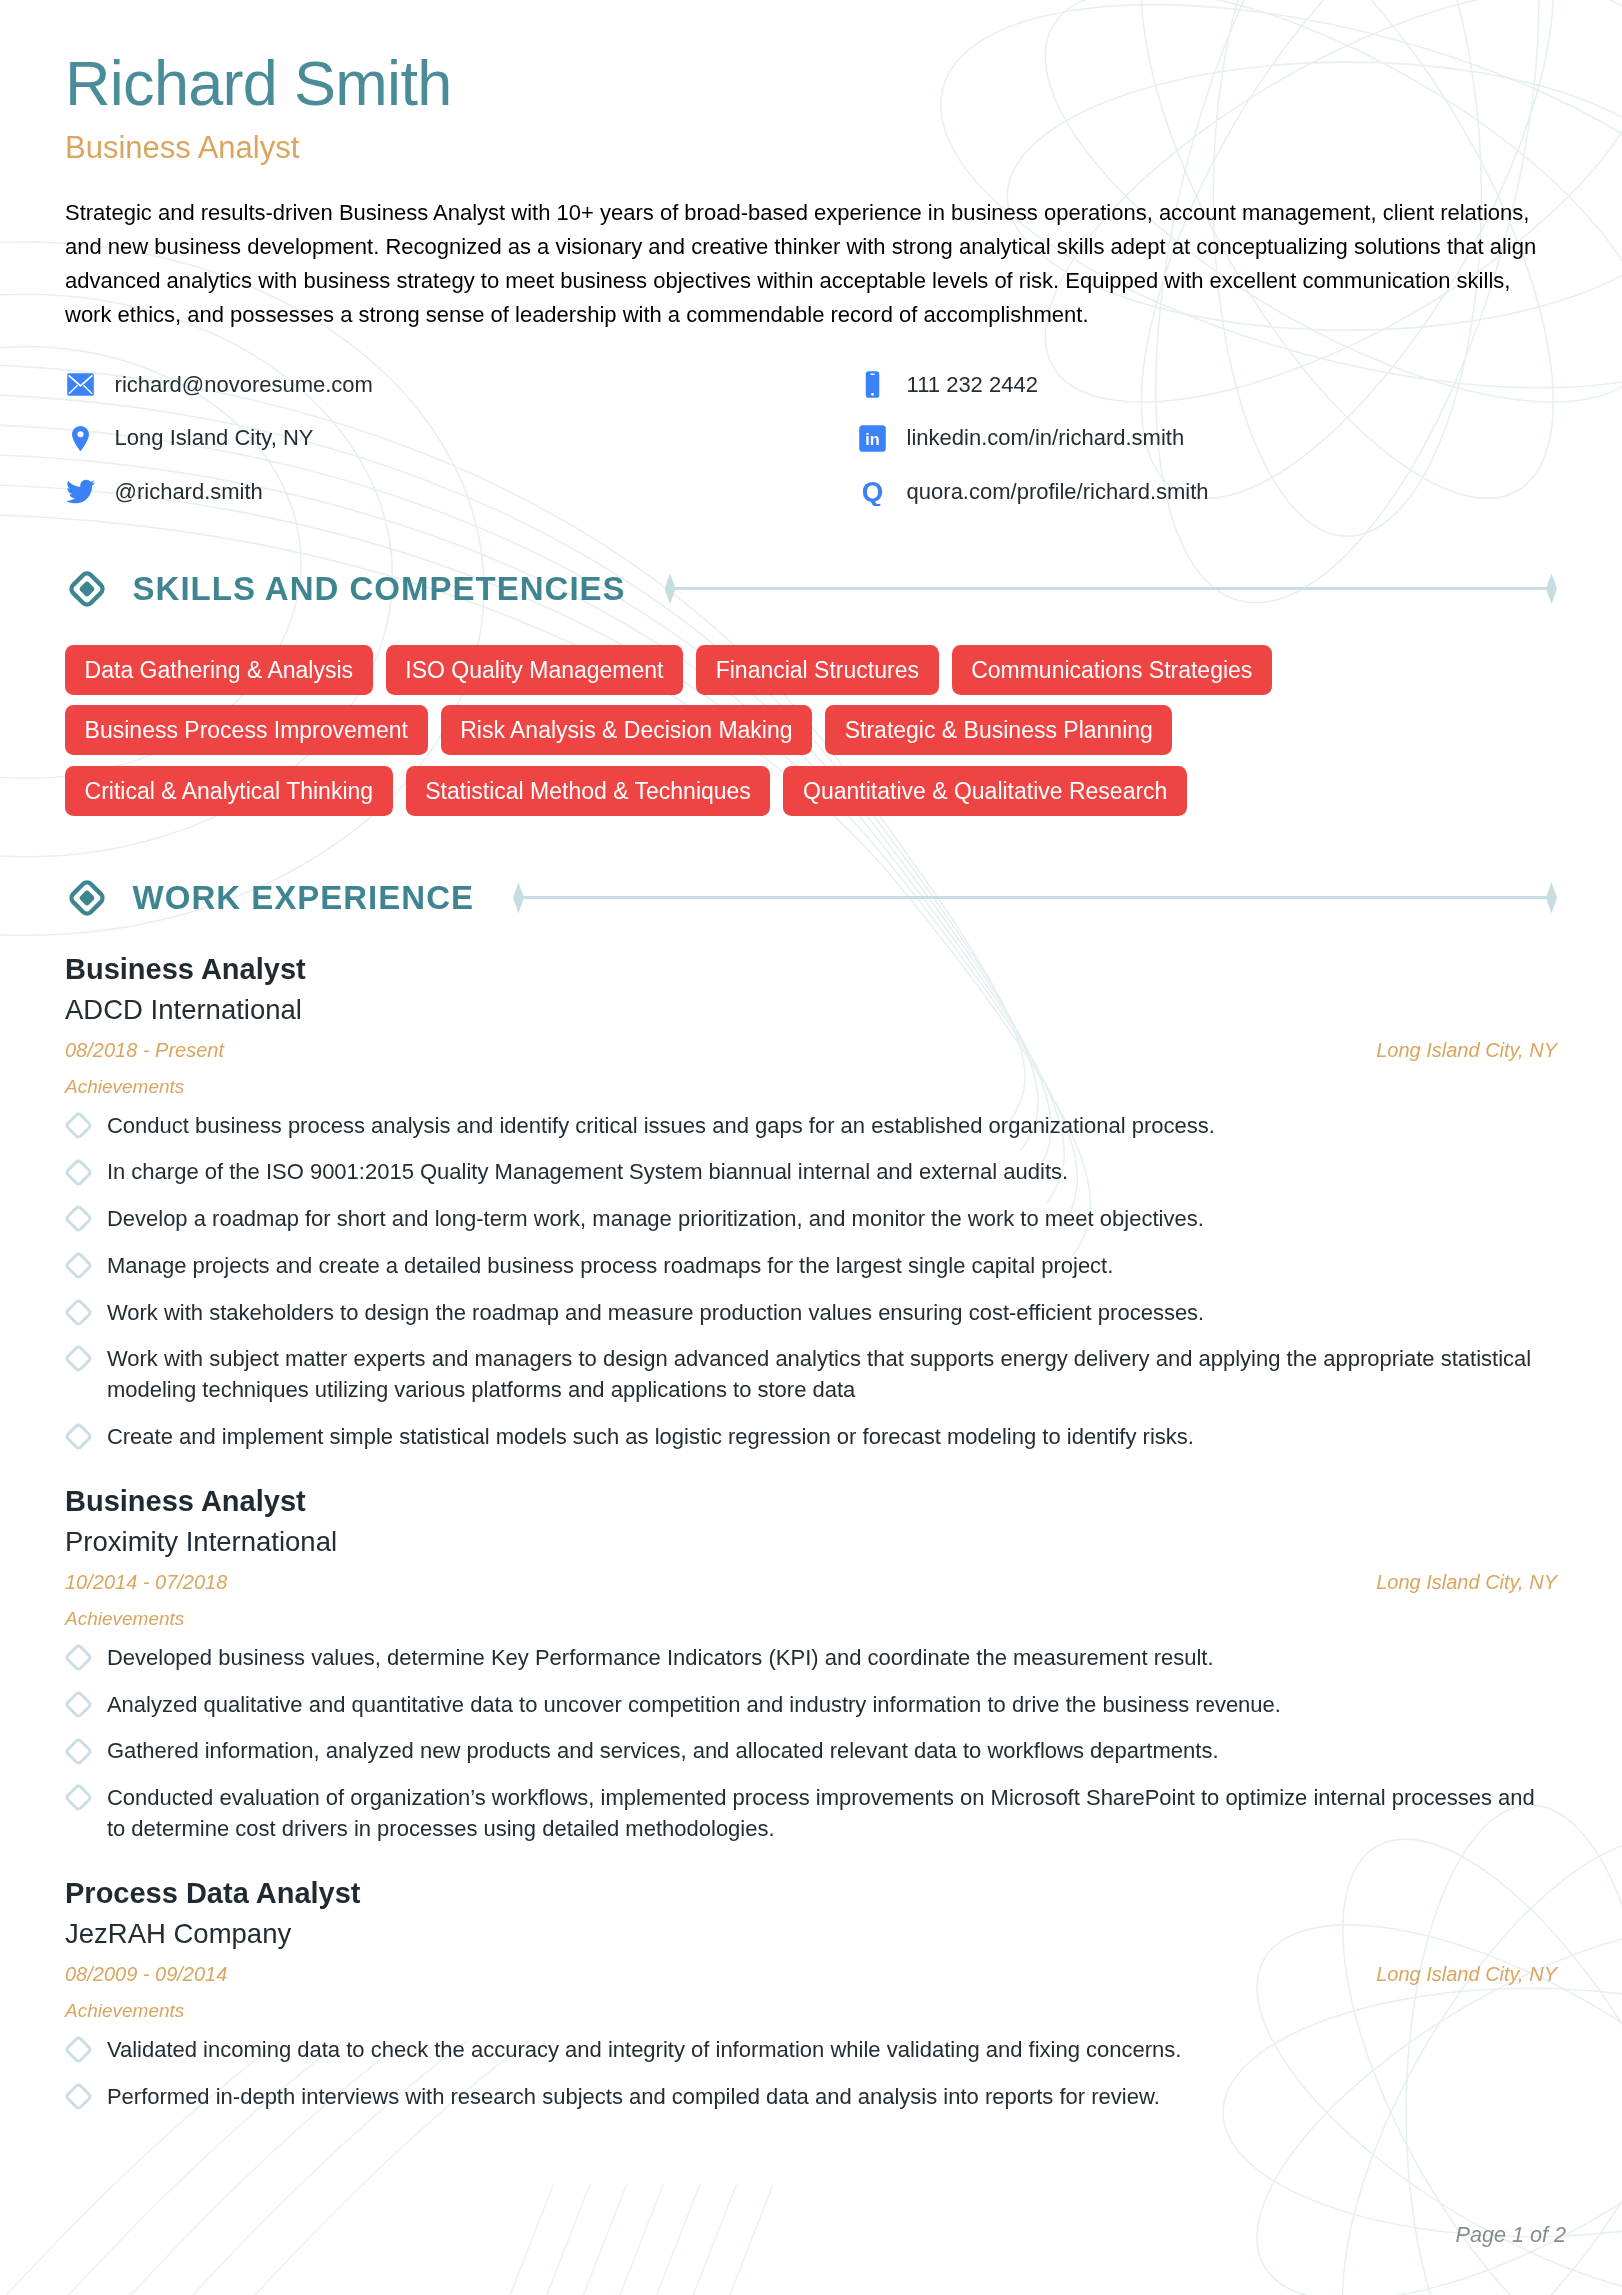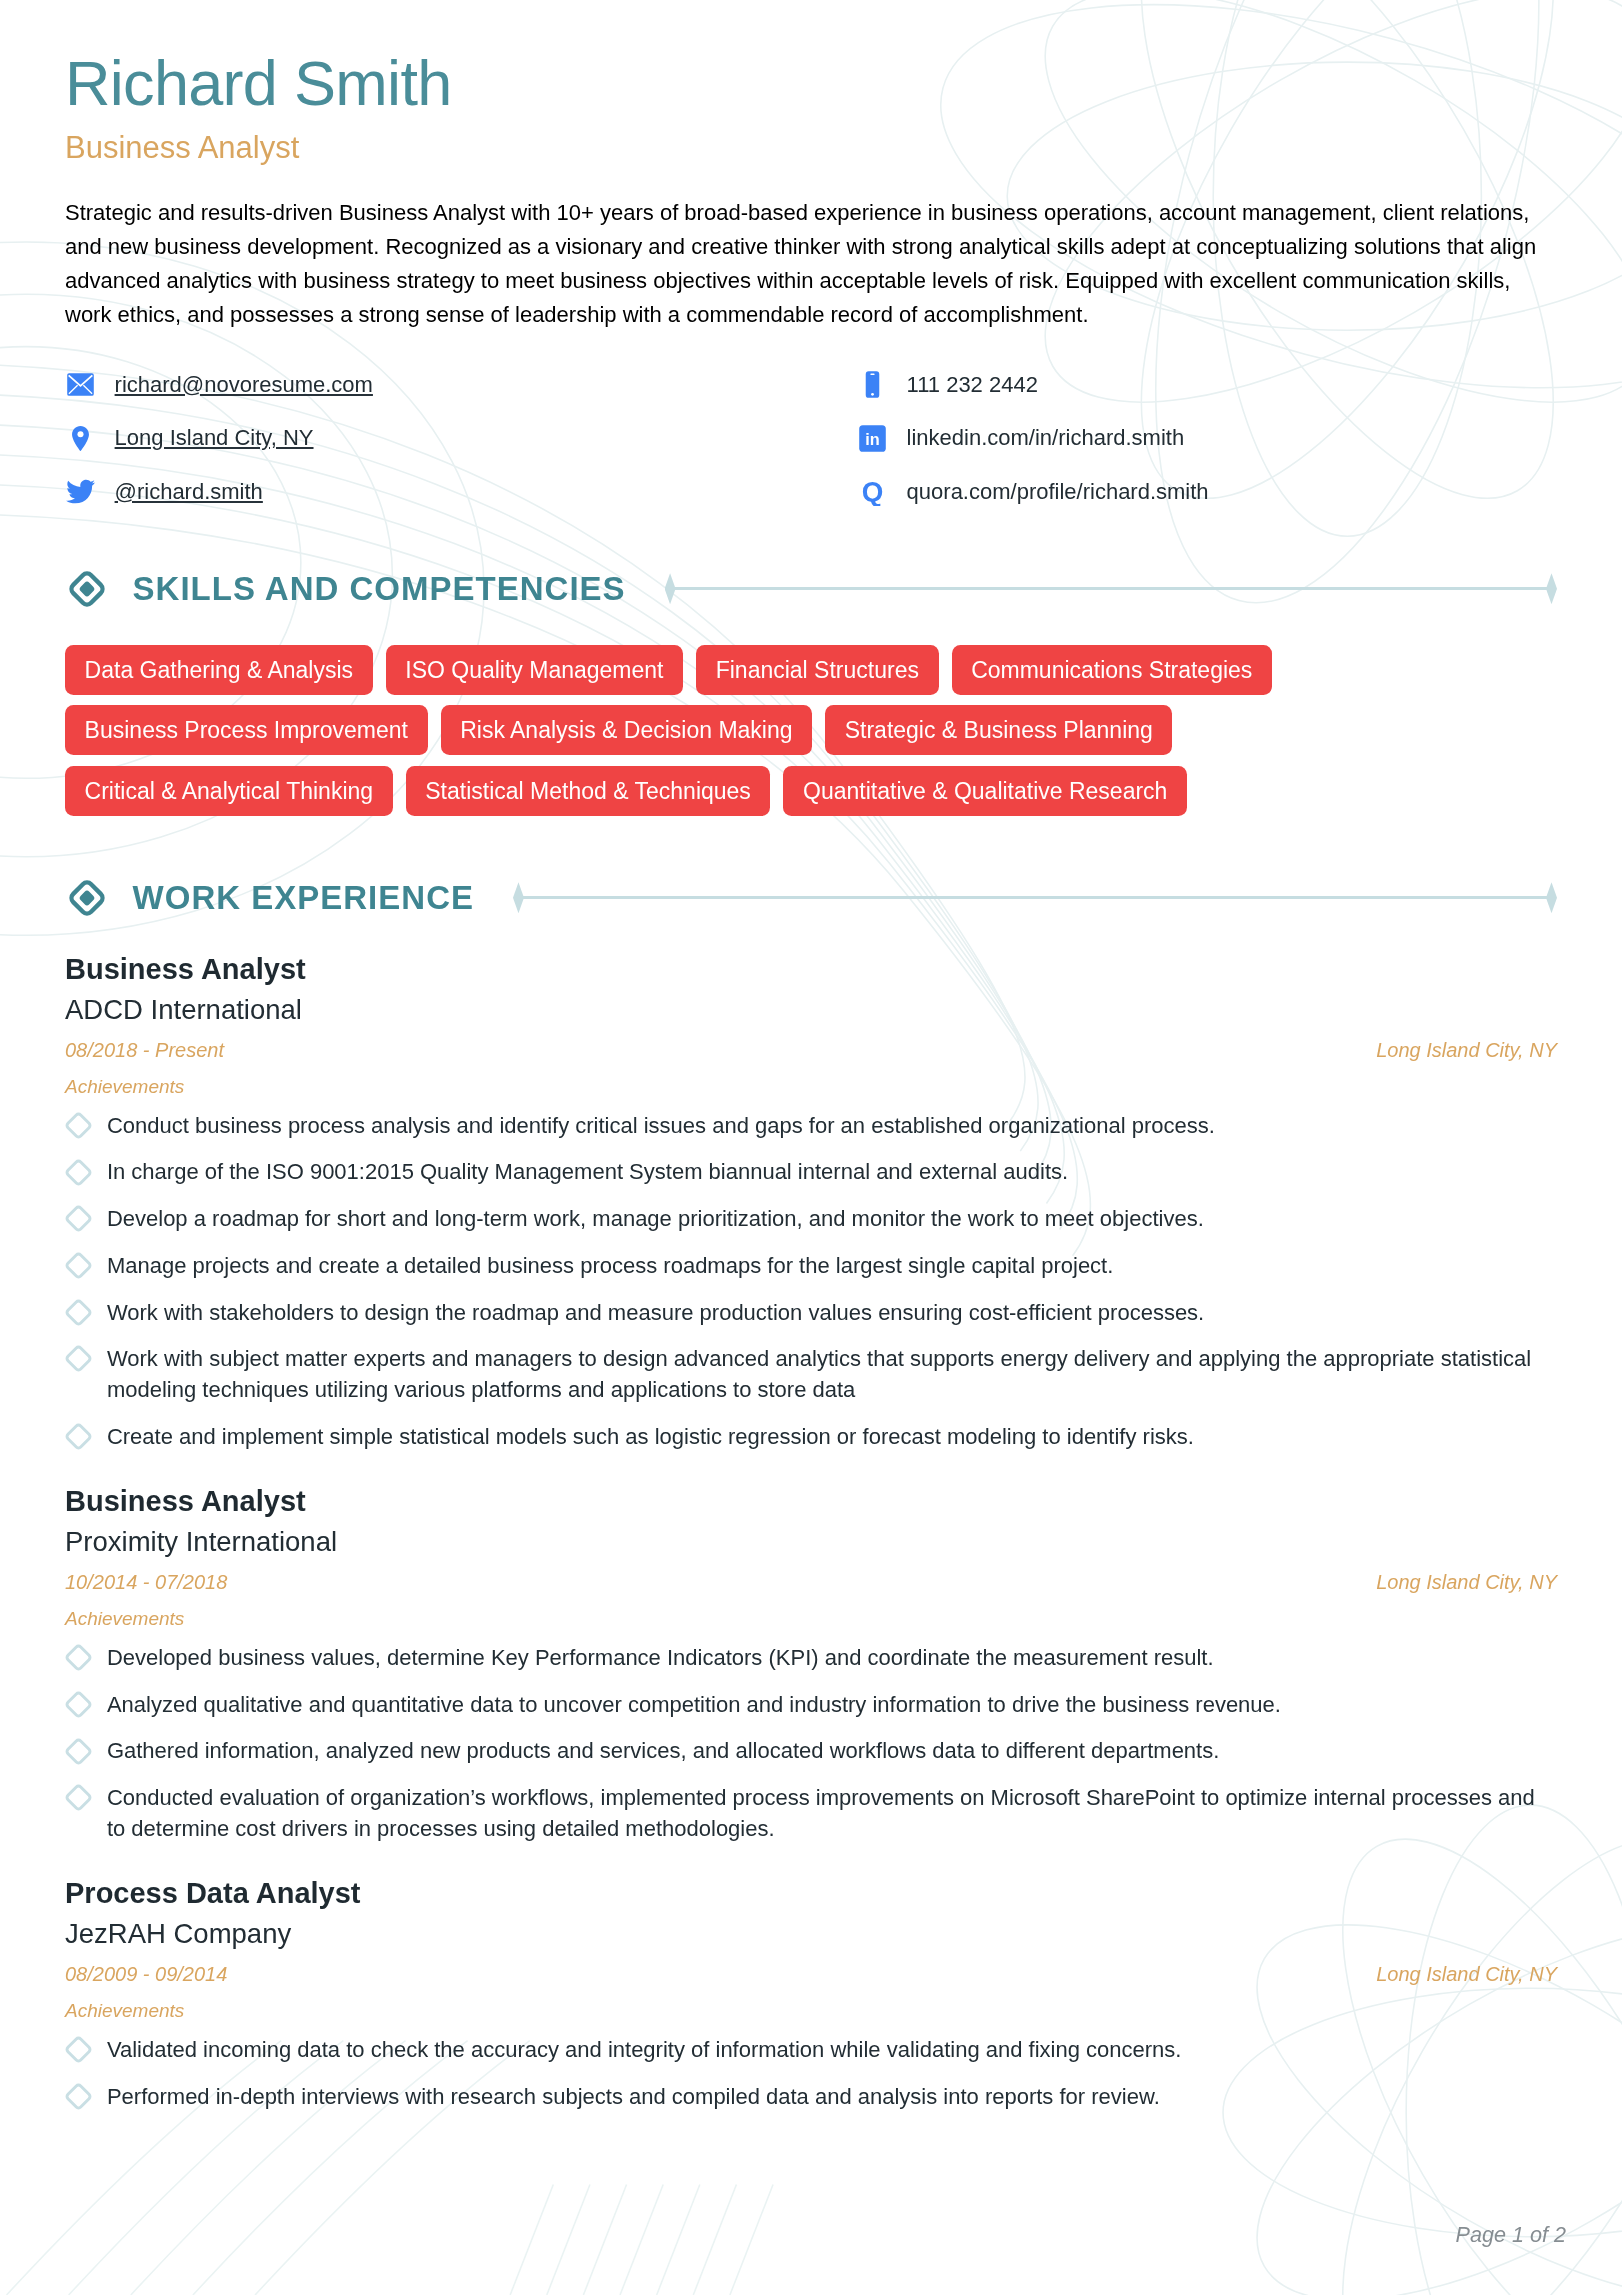--- a/index.html
+++ b/index.html
@@ -15,21 +15,21 @@
   .content { position:relative; z-index:1; padding:47px 65px 0 65px; }
 
   
   .person-name { margin:0; font-size:63px; font-weight:400; letter-spacing:-0.7px; color:#4a8d99; }
   .person-title { margin-top:10.5px; font-size:31px; color:#d9a55f; }
   .summary { margin:30px 0 0 0; font-size:22px; line-height:34px; max-width:1492px; color:#000000; }
 
   
   .contact { display:flex; margin-top:38px; }
   .contact-col { display:flex; flex-direction:column; gap:23.6px; }
-  .contact-col.left { width:792px;text-decoration:underline; }
+  .contact-col.left { width:792px; }
   .contact-row { display:flex; align-items:center; gap:19.6px; font-size:22px; color:#222d34; }
   .contact-icon { width:30px; height:30px; color:#3b82f6; display:flex; align-items:center; justify-content:flex-end; flex:0 0 auto; }
   .contact-icon svg { width:29px; height:29px; }
 
   
   .section-header { display:flex; align-items:center; margin-top:60px; }
   .section-diamond { width:44px; height:44px; flex:0 0 auto; }
   .section-diamond svg { width:44px; height:44px; }
   .section-title { margin:0 0 0 23.6px; font-size:33px; font-weight:700; letter-spacing:1px; color:#3f8591; }
   .section-line { flex:1; display:flex; align-items:center; margin-left:39px; }
@@ -279,21 +279,21 @@
             <li class="bullet">
               <span class="bullet-diamond"></span>
               <span class="bullet-text">Developed business values, determine Key Performance Indicators (KPI) and coordinate the measurement result.</span>
             </li>
             <li class="bullet">
               <span class="bullet-diamond"></span>
               <span class="bullet-text">Analyzed qualitative and quantitative data to uncover competition and industry information to drive the business revenue.</span>
             </li>
             <li class="bullet">
               <span class="bullet-diamond"></span>
-              <span class="bullet-text">Gathered information, analyzed new products and services, and allocated workflows data to different departments.</span>
+              <span class="bullet-text">Gathered information, analyzed new products and services, and allocated relevant data to workflows departments.</span>
             </li>
             <li class="bullet">
               <span class="bullet-diamond"></span>
               <span class="bullet-text">Conducted evaluation of organization’s workflows, implemented process improvements on Microsoft SharePoint to optimize internal processes and to determine cost drivers in processes using detailed methodologies.</span>
             </li>
           </ul>
         </article>
         <article class="job">
           <h3 class="job-title">Process Data Analyst</h3>
           <div class="job-company">JezRAH Company</div>

